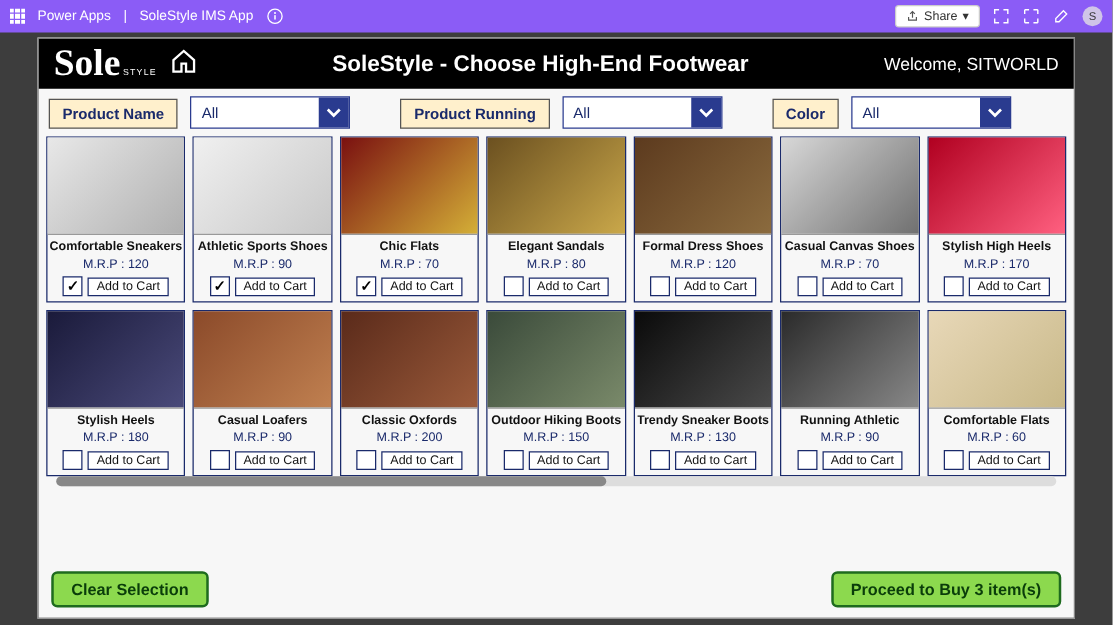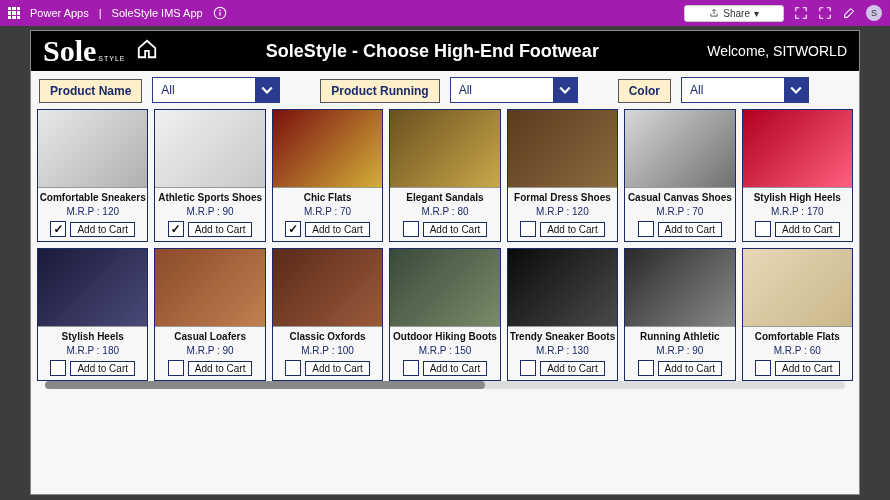--- a/index.html
+++ b/index.html
@@ -5,39 +5,39 @@
   * { box-sizing: border-box; margin: 0; padding: 0; }
   body {
     font-family: "Segoe UI", Arial, sans-serif;
     background: #3d3d3d;
     width: 890px;
     height: 500px;
     overflow: hidden;
   }
   .topbar {
     height: 26px;
-    background: #a21caf;
+    background: #8b5cf6;
     display: flex;
     align-items: center;
     color: #fff;
     font-size: 11px;
     padding: 0 8px;
     justify-content: space-between;
   }
   .topbar-left { display: flex; align-items: center; gap: 10px; }
   .waffle {
     width: 12px; height: 12px;
     display: grid; grid-template-columns: repeat(3,1fr); grid-template-rows: repeat(3,1fr);
     gap: 1px;
   }
   .waffle span { background: #fff; }
   .topbar-right { display: flex; align-items: center; gap: 10px; }
   .share-btn {
     background: #fff; color: #333; border: 1px solid #ccc;
-    font-size: 10px; padding: 2px 24px; border-radius: 3px;
+    font-size: 10px; padding: 2px 8px; border-radius: 3px;
     display: flex; align-items: center; gap: 4px;
   }
   .top-icon { width: 14px; height: 14px; }
   .avatar {
     width: 16px; height: 16px; border-radius: 50%;
     background: #d0c4e8; color: #333; font-size: 9px;
     display: flex; align-items: center; justify-content: center;
   }
 
   .canvas {
@@ -373,21 +373,21 @@
           <div class="card-name">Casual Loafers</div>
           <div class="card-price">M.R.P : 90</div>
           <div class="cart-row">
             <div class="checkbox"></div>
             <div class="cart-label">Add to Cart</div>
           </div>
         </div>
         <div class="card">
           <div class="card-img tint9"></div>
           <div class="card-name">Classic Oxfords</div>
-          <div class="card-price">M.R.P : 100</div>
+          <div class="card-price">M.R.P : 200</div>
           <div class="cart-row">
             <div class="checkbox"></div>
             <div class="cart-label">Add to Cart</div>
           </div>
         </div>
         <div class="card">
           <div class="card-img tint10"></div>
           <div class="card-name">Outdoor Hiking Boots</div>
           <div class="card-price">M.R.P : 150</div>
           <div class="cart-row">
@@ -421,14 +421,18 @@
             <div class="checkbox"></div>
             <div class="cart-label">Add to Cart</div>
           </div>
         </div>
       </div>
     <div class="hscroll">
       <div class="hscroll-thumb"></div>
     </div>
   </div>
 
+  <div class="footer">
+    <button class="btn">Clear Selection</button>
+    <button class="btn">Proceed to Buy 3 item(s)</button>
+  </div>
 
 </div>
 
 </body></html>

